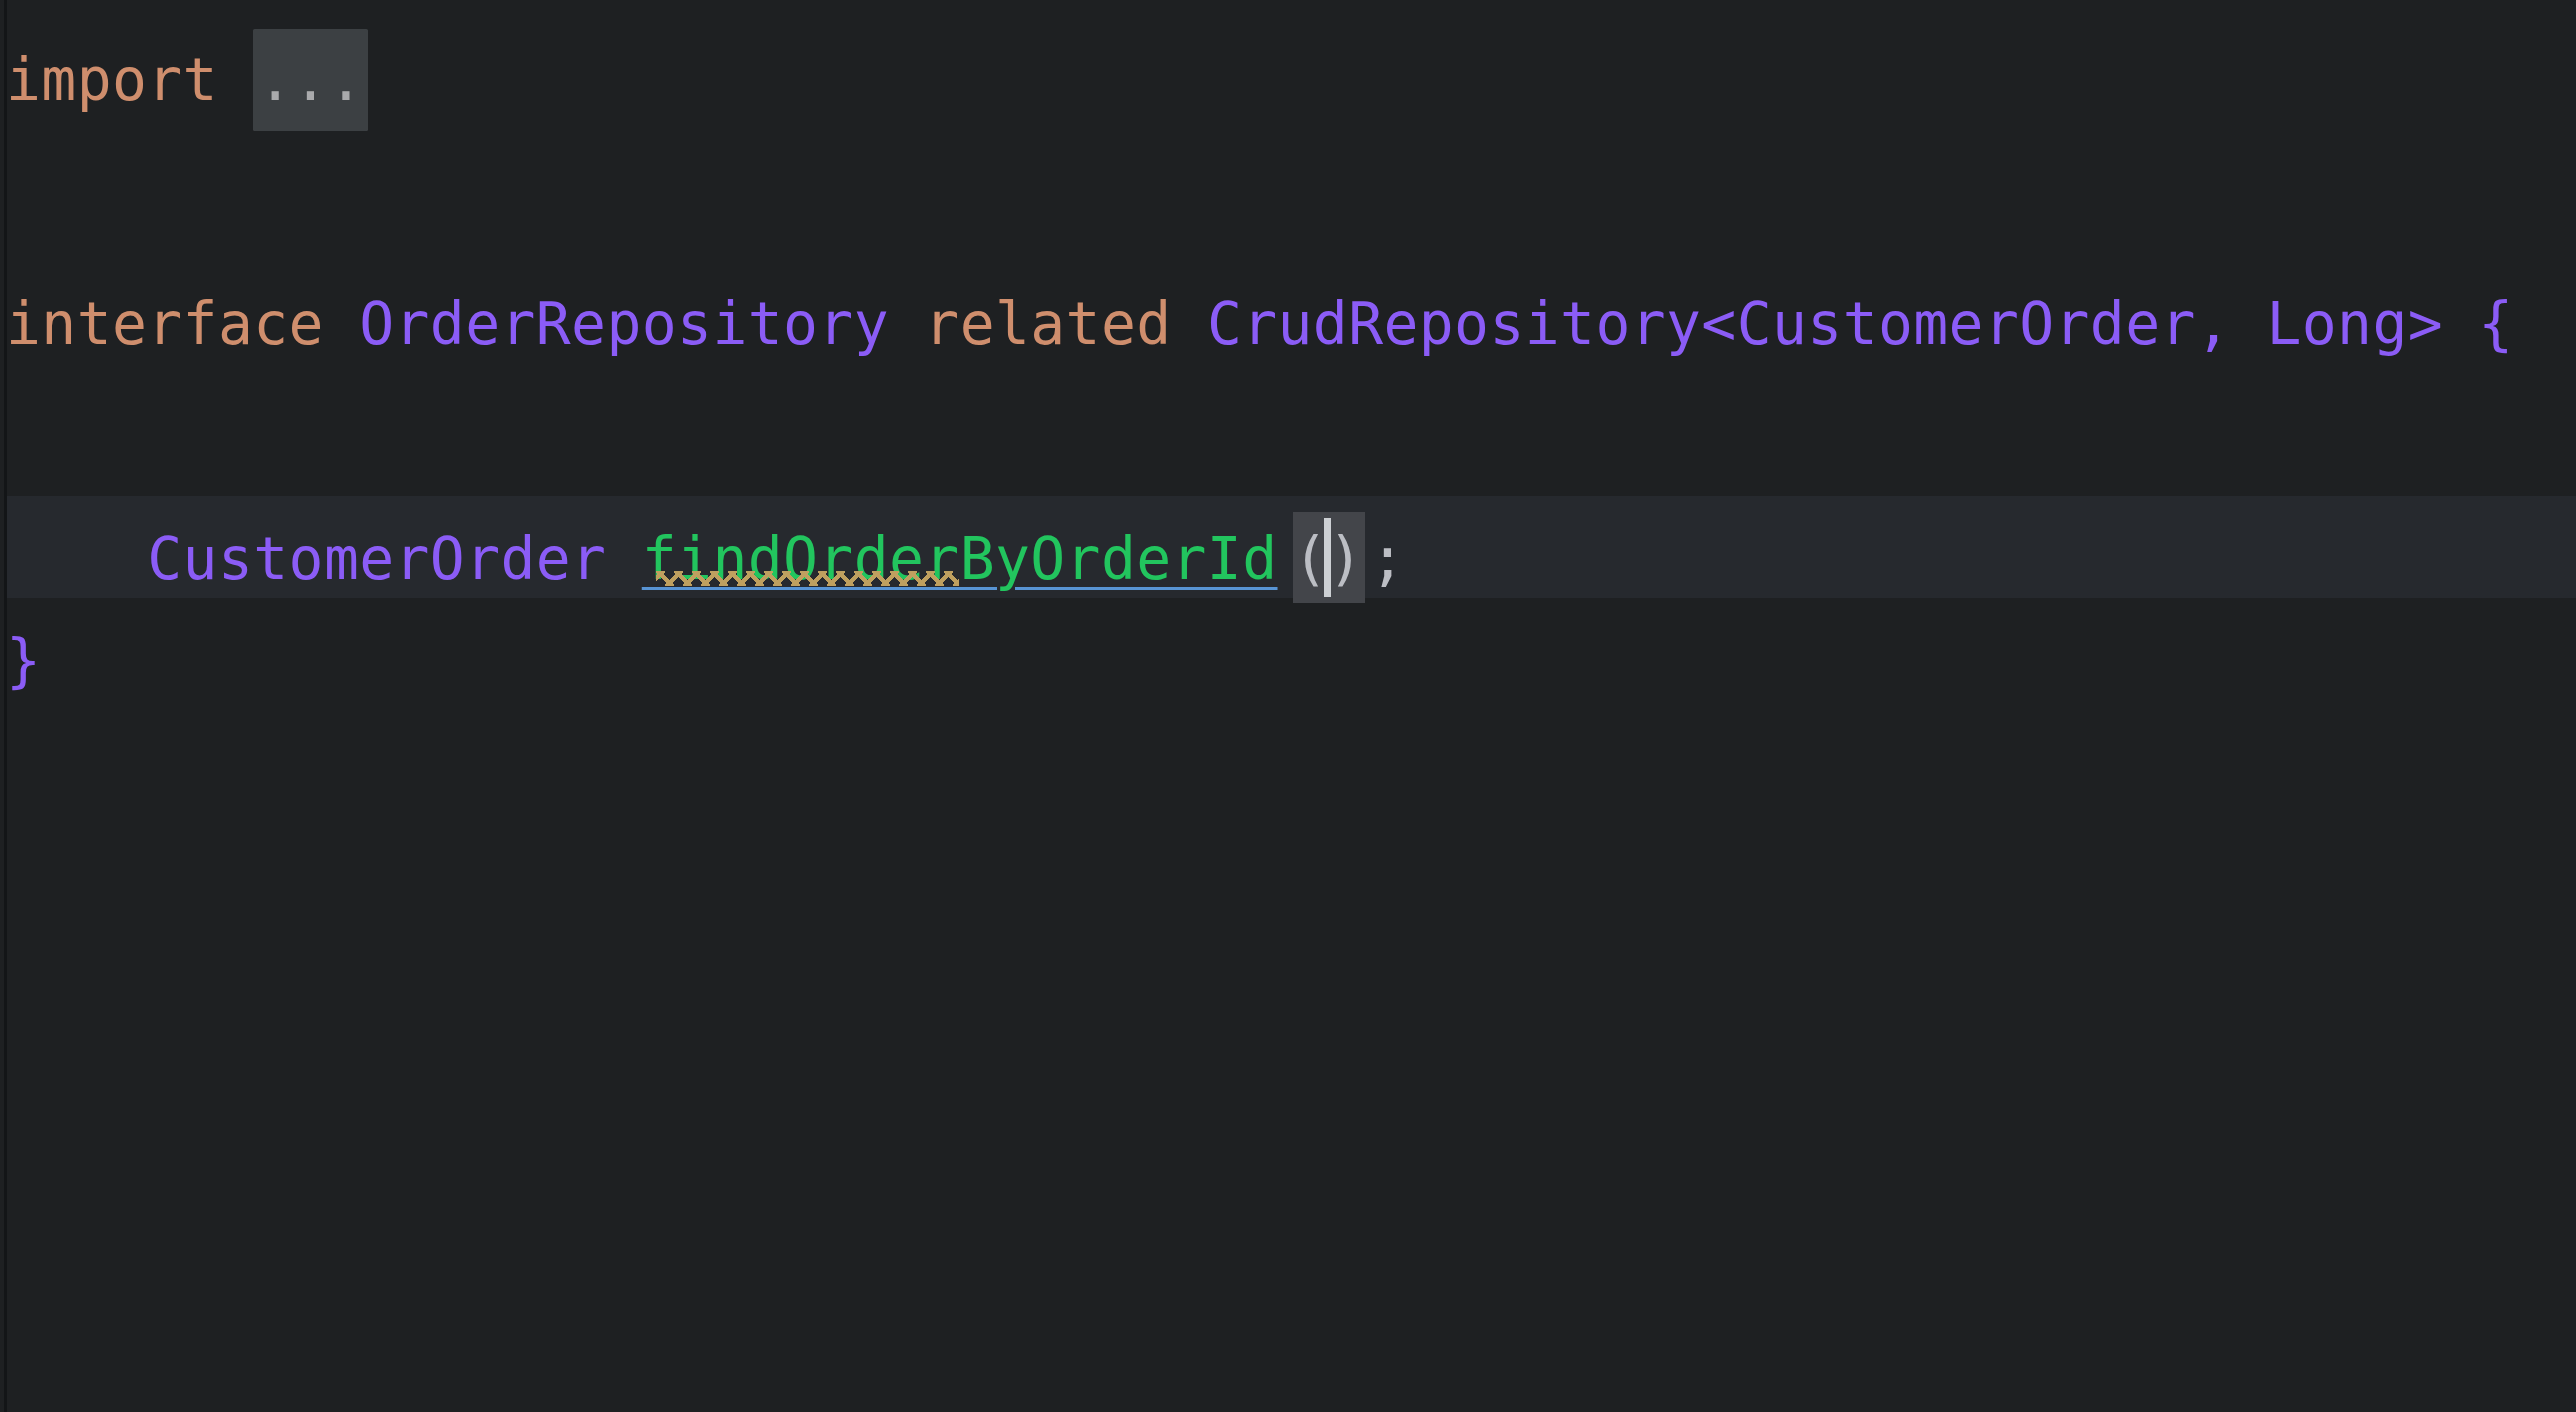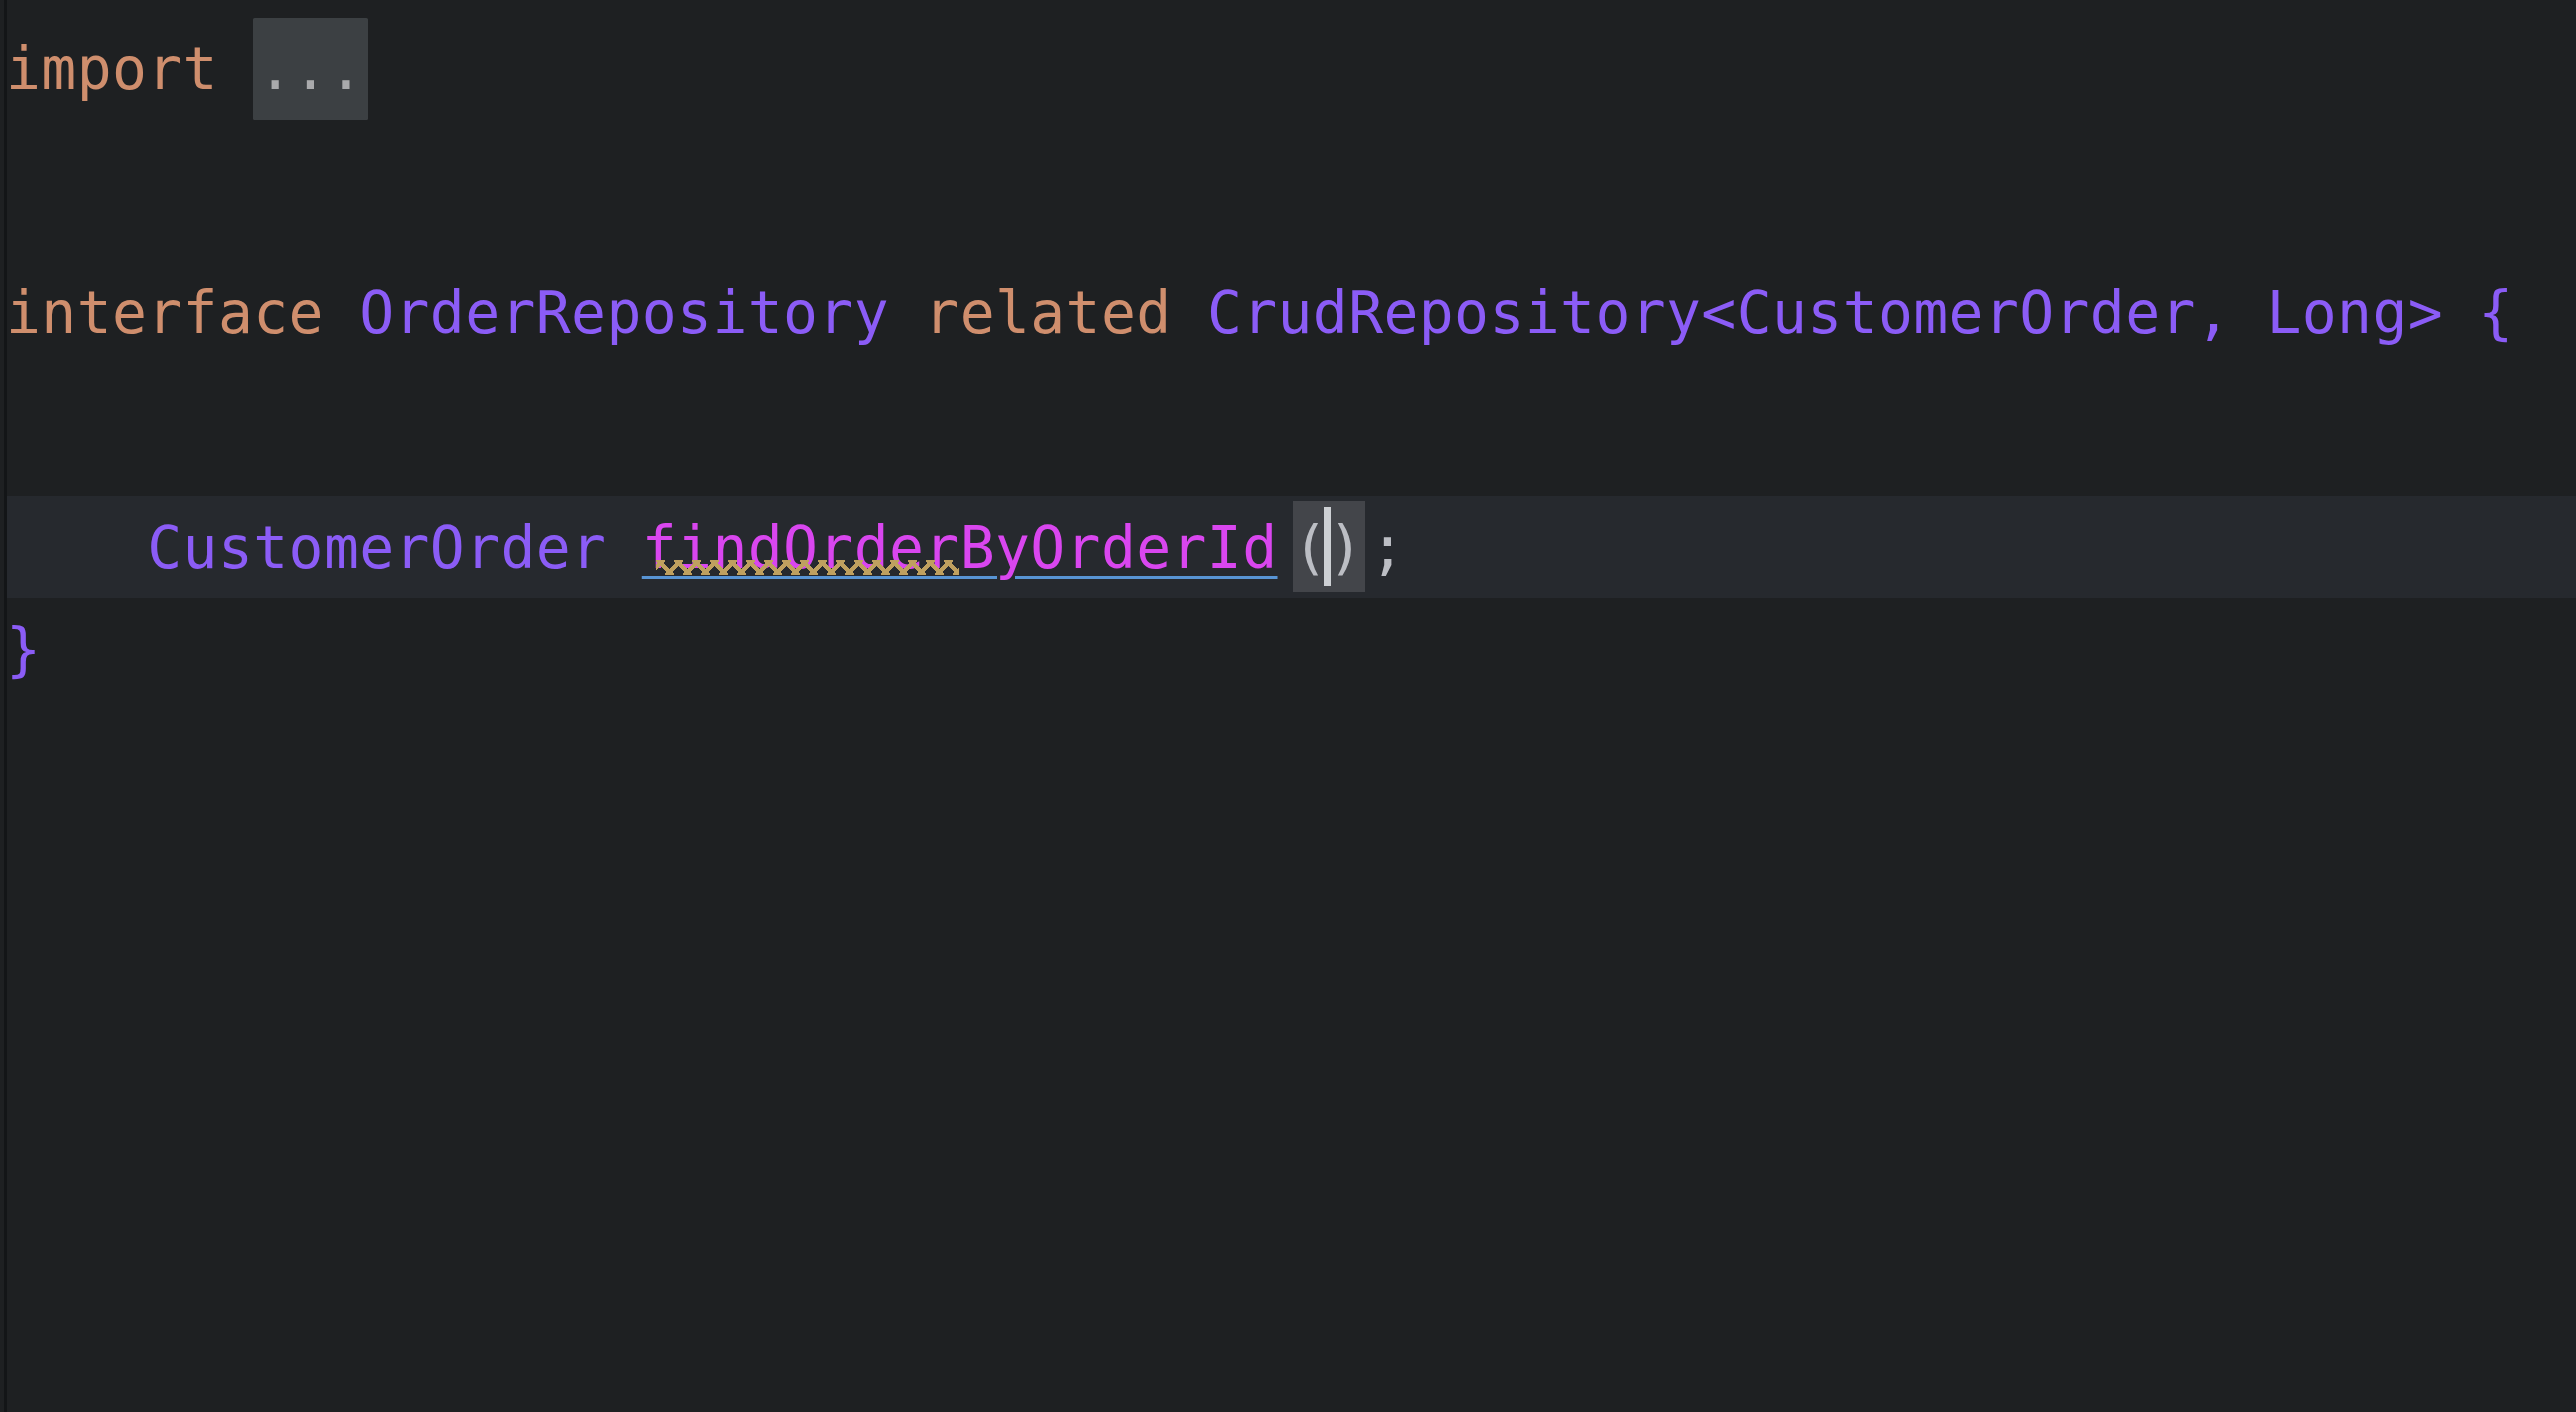--- a/index.html
+++ b/index.html
@@ -29,21 +29,21 @@
     left: 3.8px;
     top: 0;
     width: 3px;
     height: 1412px;
     background: #131517;
   }
 
   .code-area {
     position: absolute;
     left: 0;
-    top: 1px;
+    top: 12px;
     width: 2576px;
     height: 1208px;
     border-radius: 30px;
   }
 
   
   .current-line-highlight {
     position: absolute;
     left: 6.8px;
     top: 496px;
@@ -90,21 +90,21 @@
     top: 404px;
     font-family: "Liberation Sans", sans-serif;
     font-size: 42px;
     line-height: 53px;
     color: #e8576b;
     white-space: pre;
   }
 
   
   .method-name {
-    color: #d946ef;
+    color: #22c55e;
     position: relative;
     text-decoration: underline;
     text-decoration-color: #5894d4;
     text-decoration-thickness: 3px;
     text-underline-offset: 7.6px;
   }
 
   .squiggle {
     position: absolute;
     left: 656px;

